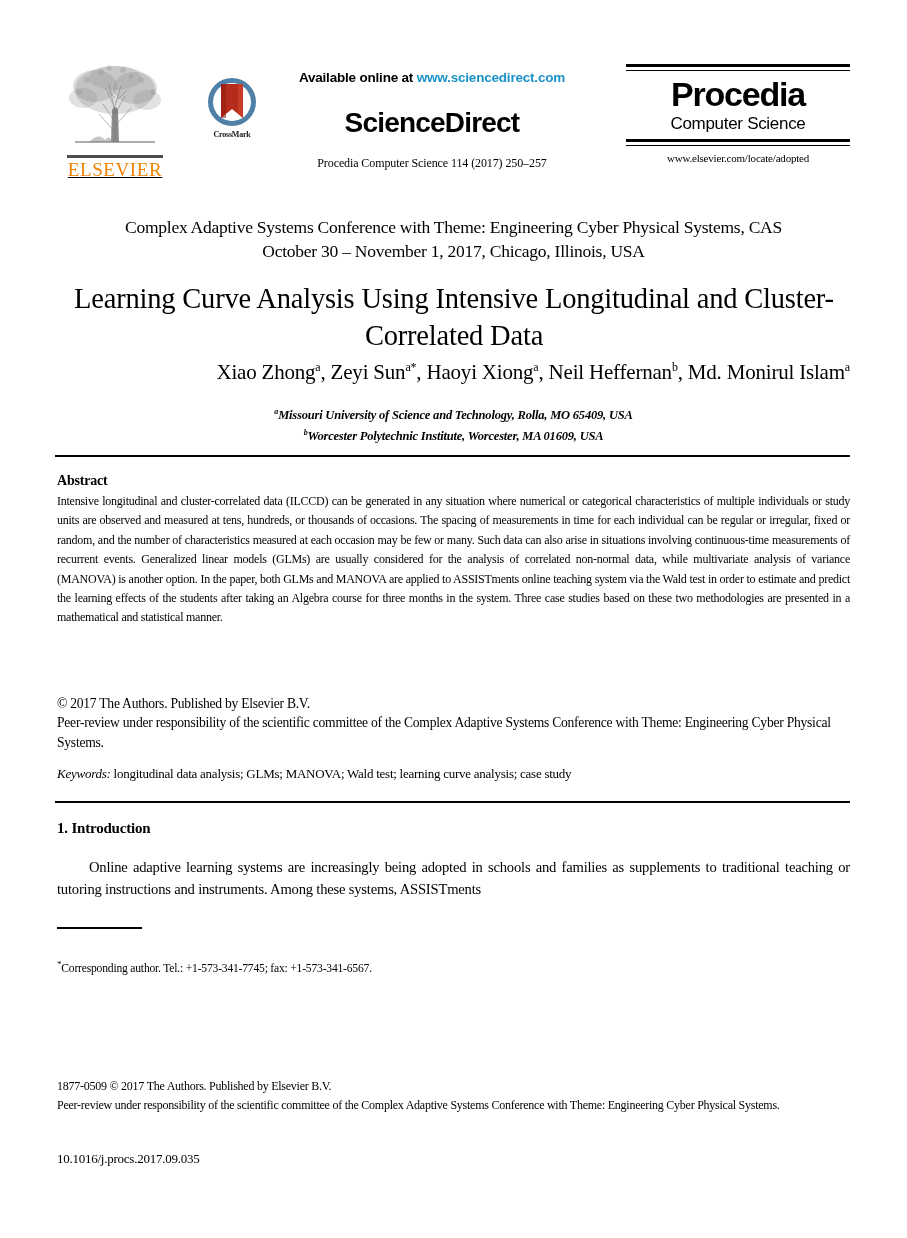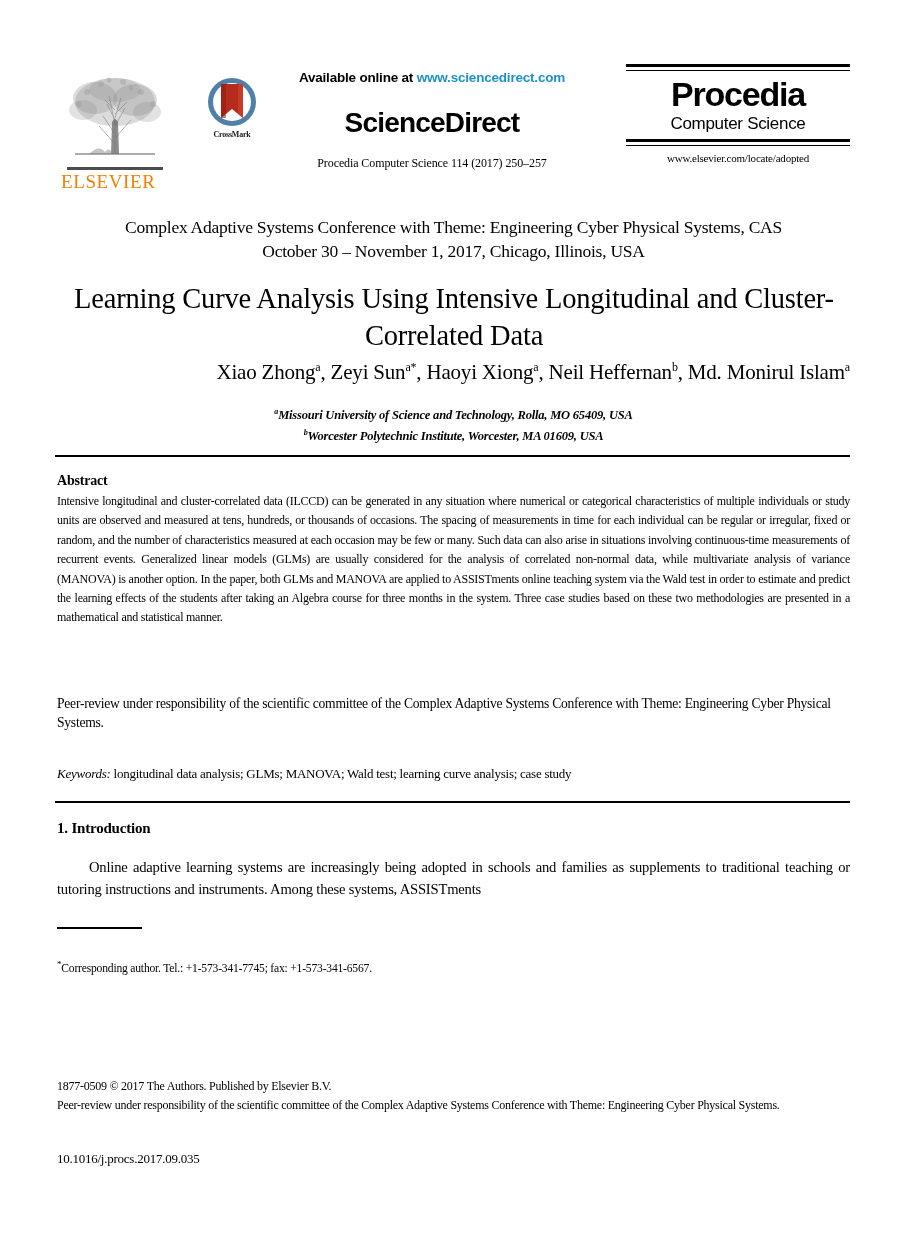--- a/index.html
+++ b/index.html
@@ -28,22 +28,24 @@
     left: 57px;
     top: 62px;
     width: 793px;
     height: 135px;
   }
 
   
   .elsevier-logo {
     position: absolute;
     left: 4px;
-    top: 12px;
+    top: 0;
     width: 108px;
+    text-align: center;
+    text-decoration: underline;
   }
   .tree-wrap {
     width: 100px;
     height: 92px;
     margin: 0 auto;
     position: relative;
   }
   .tree-wrap svg { display: block; }
   .elsevier-bar {
     width: 96px;
@@ -428,20 +430,21 @@
     <div><sup>a</sup><span>Missouri University of Science and Technology, Rolla, MO 65409, USA</span></div>
     <div><sup>b</sup><span>Worcester Polytechnic Institute, Worcester, MA 01609, USA</span></div>
   </div>
 
   <div class="rule" id="rule-top"></div>
 
   <div class="abstract-head">Abstract</div>
   <div class="abstract-body">Intensive longitudinal and cluster-correlated data (ILCCD) can be generated in any situation where numerical or categorical characteristics of multiple individuals or study units are observed and measured at tens, hundreds, or thousands of occasions. The spacing of measurements in time for each individual can be regular or irregular, fixed or random, and the number of characteristics measured at each occasion may be few or many. Such data can also arise in situations involving continuous-time measurements of recurrent events. Generalized linear models (GLMs) are usually considered for the analysis of correlated non-normal data, while multivariate analysis of variance (MANOVA) is another option. In the paper, both GLMs and MANOVA are applied to ASSISTments online teaching system via the Wald test in order to estimate and predict the learning effects of the students after taking an Algebra course for three months in the system. Three case studies based on these two methodologies are presented in a mathematical and statistical manner.</div>
 
   <div class="copyright-block">
+    <div>© 2017 The Authors. Published by Elsevier B.V.</div>
     <div>Peer-review under responsibility of the scientific committee of the Complex Adaptive Systems Conference with Theme: Engineering Cyber Physical Systems.</div>
   </div>
 
   <div class="keywords"><span class="kw-label">Keywords:</span><span> longitudinal data analysis; GLMs; MANOVA; Wald test; learning curve analysis; case study</span></div>
 
   <div class="rule" id="rule-bottom"></div>
 
   <div class="section-head">1. Introduction</div>
   <div class="intro-body">Online adaptive learning systems are increasingly being adopted in schools and families as supplements to traditional teaching or tutoring instructions and instruments. Among these systems, ASSISTments</div>
 

